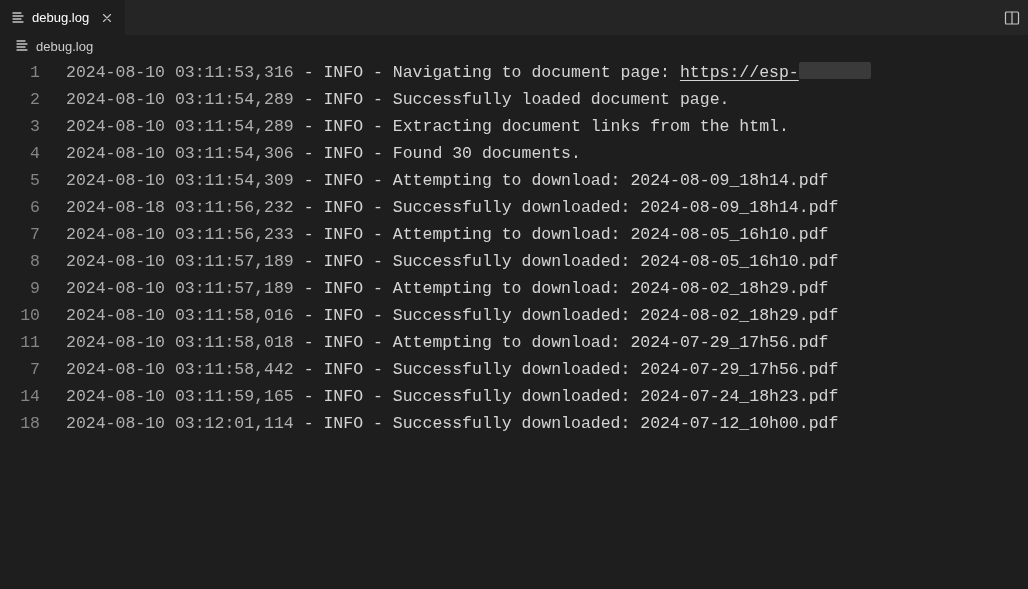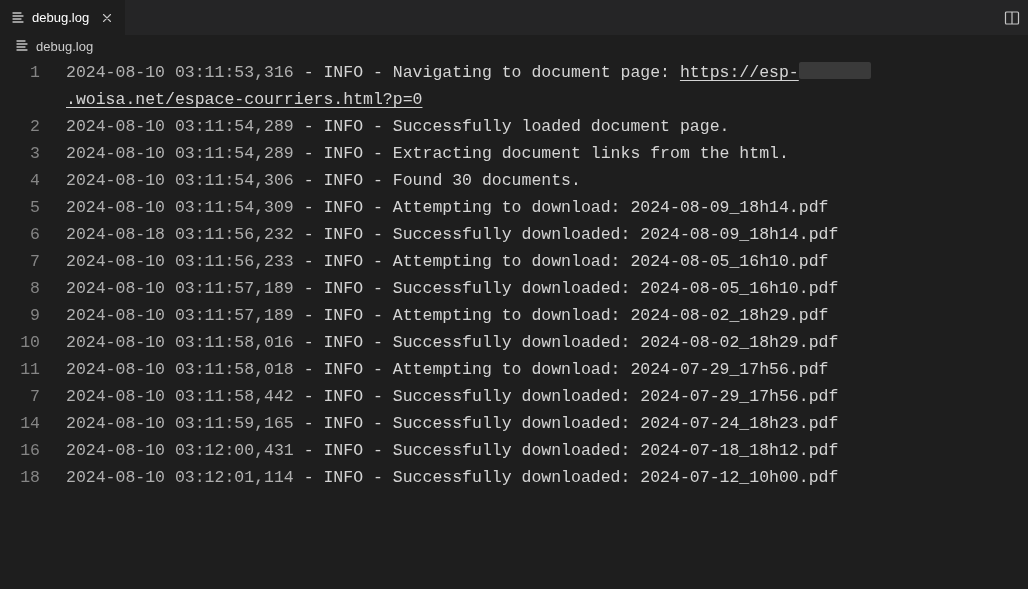--- a/index.html
+++ b/index.html
@@ -144,28 +144,26 @@
   <span class="breadcrumb-icon">
     <svg width="16" height="16" viewBox="0 0 16 16" fill="none">
       <path d="M3 3h8M3 6h10M3 9h8M3 12h10" stroke="currentColor" stroke-width="1.3" stroke-linecap="round"></path>
     </svg>
   </span>
   <span>debug.log</span>
 </div>
 
 <div class="editor" id="editor">
     <div class="line"><span class="line-number">1</span><span class="line-content"><span class="timestamp">2024-08-10 03:11:53,316</span><span> - INFO - </span><span>Navigating to document page: </span><span class="url-link">https://esp-</span><span class="redacted"></span></span></div>
-    <div class="line"><span class="line-number"></span><span class="line-content"><span class="url-link">.woisa.net/espace-courriers.html?p=0</span></span></div>
     <div class="line"><span class="line-number">2</span><span class="line-content"><span class="timestamp">2024-08-10 03:11:54,289</span><span> - INFO - </span><span>Successfully loaded document page.</span></span></div>
     <div class="line"><span class="line-number">3</span><span class="line-content"><span class="timestamp">2024-08-10 03:11:54,289</span><span> - INFO - </span><span>Extracting document links from the html.</span></span></div>
     <div class="line"><span class="line-number">4</span><span class="line-content"><span class="timestamp">2024-08-10 03:11:54,306</span><span> - INFO - </span><span>Found 30 documents.</span></span></div>
     <div class="line"><span class="line-number">5</span><span class="line-content"><span class="timestamp">2024-08-10 03:11:54,309</span><span> - INFO - </span><span>Attempting to download: 2024-08-09_18h14.pdf</span></span></div>
     <div class="line"><span class="line-number">6</span><span class="line-content"><span class="timestamp">2024-08-18 03:11:56,232</span><span> - INFO - </span><span>Successfully downloaded: 2024-08-09_18h14.pdf</span></span></div>
     <div class="line"><span class="line-number">7</span><span class="line-content"><span class="timestamp">2024-08-10 03:11:56,233</span><span> - INFO - </span><span>Attempting to download: 2024-08-05_16h10.pdf</span></span></div>
     <div class="line"><span class="line-number">8</span><span class="line-content"><span class="timestamp">2024-08-10 03:11:57,189</span><span> - INFO - </span><span>Successfully downloaded: 2024-08-05_16h10.pdf</span></span></div>
     <div class="line"><span class="line-number">9</span><span class="line-content"><span class="timestamp">2024-08-10 03:11:57,189</span><span> - INFO - </span><span>Attempting to download: 2024-08-02_18h29.pdf</span></span></div>
     <div class="line"><span class="line-number">10</span><span class="line-content"><span class="timestamp">2024-08-10 03:11:58,016</span><span> - INFO - </span><span>Successfully downloaded: 2024-08-02_18h29.pdf</span></span></div>
     <div class="line"><span class="line-number">11</span><span class="line-content"><span class="timestamp">2024-08-10 03:11:58,018</span><span> - INFO - </span><span>Attempting to download: 2024-07-29_17h56.pdf</span></span></div>
     <div class="line"><span class="line-number">7</span><span class="line-content"><span class="timestamp">2024-08-10 03:11:58,442</span><span> - INFO - </span><span>Successfully downloaded: 2024-07-29_17h56.pdf</span></span></div>
     <div class="line"><span class="line-number">14</span><span class="line-content"><span class="timestamp">2024-08-10 03:11:59,165</span><span> - INFO - </span><span>Successfully downloaded: 2024-07-24_18h23.pdf</span></span></div>
-    <div class="line"><span class="line-number">16</span><span class="line-content"><span class="timestamp">2024-08-10 03:12:00,431</span><span> - INFO - </span><span>Successfully downloaded: 2024-07-18_18h12.pdf</span></span></div>
     <div class="line"><span class="line-number">18</span><span class="line-content"><span class="timestamp">2024-08-10 03:12:01,114</span><span> - INFO - </span><span>Successfully downloaded: 2024-07-12_10h00.pdf</span></span></div>
   </div>
 
 </body></html>

